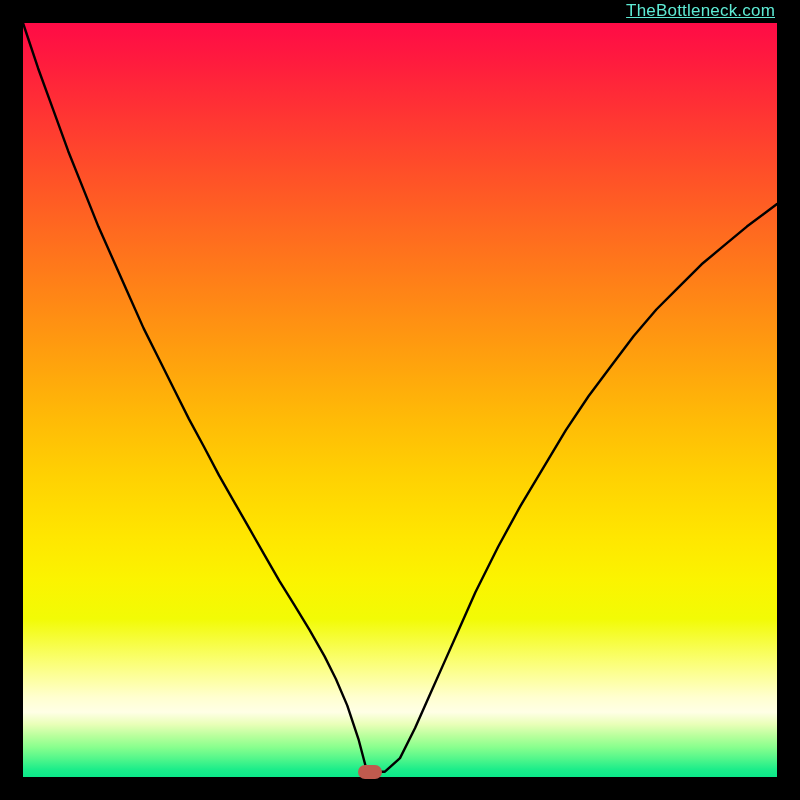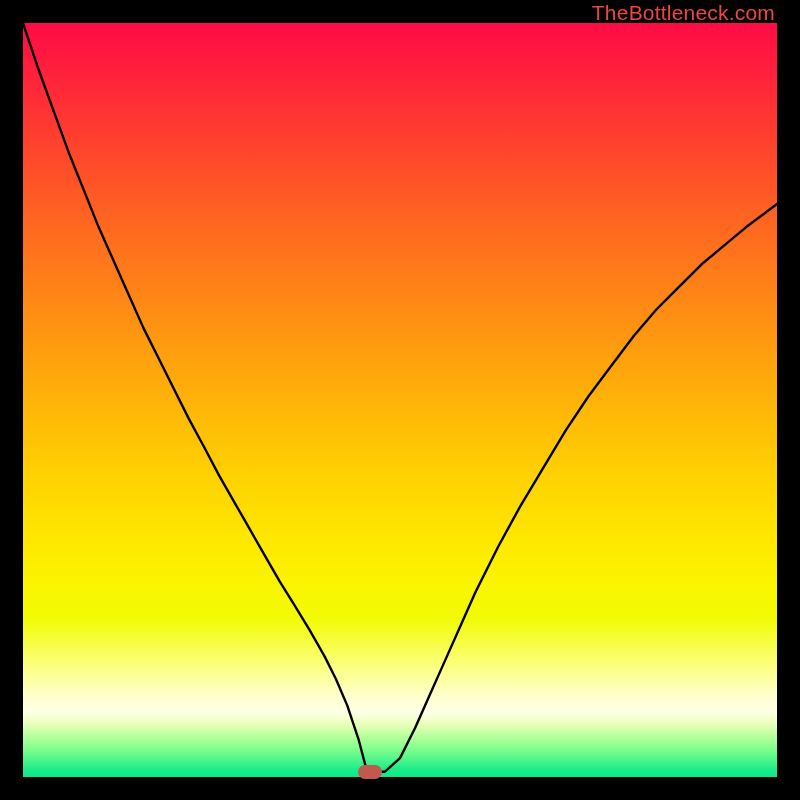--- a/index.html
+++ b/index.html
@@ -45,24 +45,25 @@
       #8aff8e 96%,
       #55f78b 97.5%,
       #1ced8a 99%,
       #0be889 100%
     );
   }
   .watermark {
     position: absolute;
     top: 1px;
     right: 25px;
-    color: #ef4444;
-    font-size: 21px;
+    color: #5eead4;
+    font-size: 17px;
     font-weight: 500;
     letter-spacing: 0.2px;
+    text-decoration: underline;
   }
   .curve {
     position: absolute;
     left: 0;
     top: 0;
     width: 754px;
     height: 754px;
     overflow: visible;
   }
   .marker {

